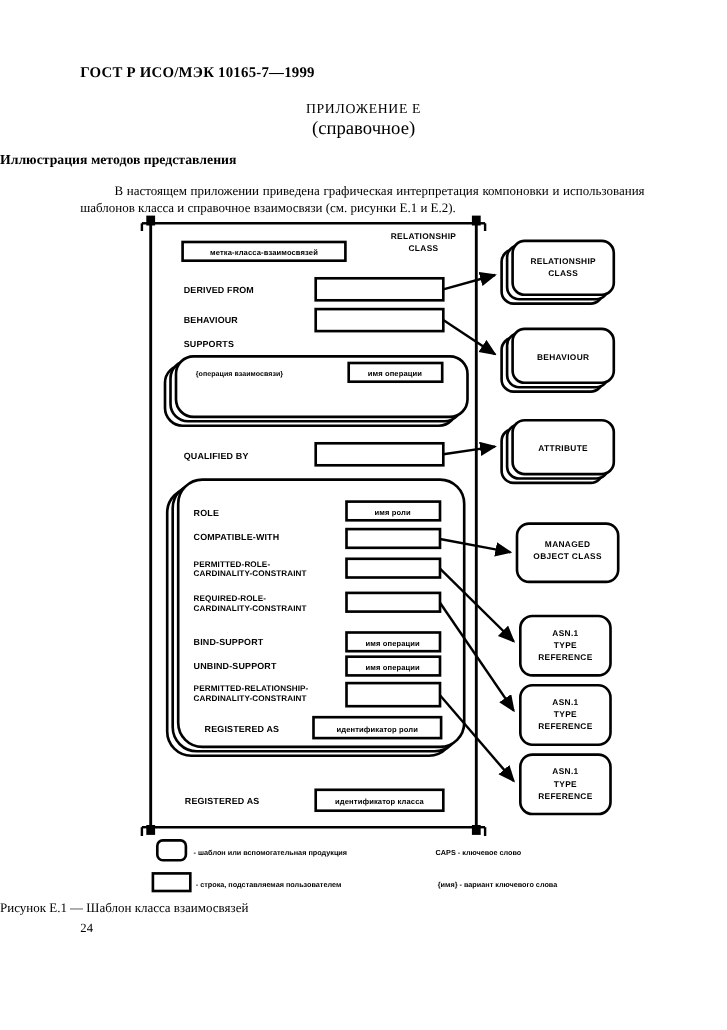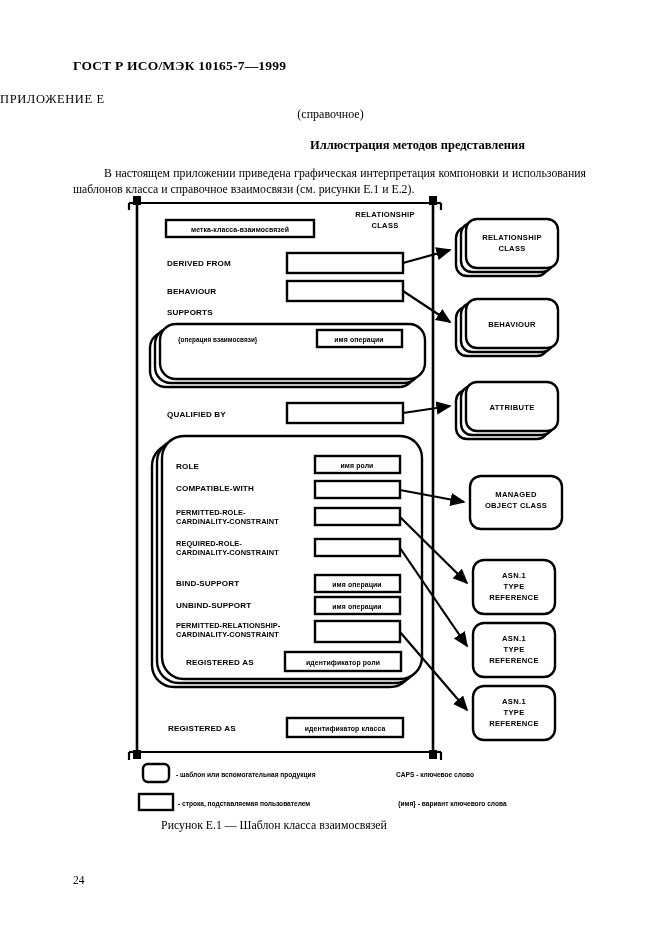--- a/index.html
+++ b/index.html
@@ -12,42 +12,42 @@
     overflow:hidden;
   }
   .page{position:relative;width:661px;height:936px;}
 
   .doc-header{
     position:absolute;left:73px;top:58px;
     font-family:"Liberation Serif", serif;
     font-weight:bold;font-size:13.5px;letter-spacing:.2px;
   }
   .annex-title{
-    position:absolute;left:0;top:92px;width:661px;text-align:left;
+    position:absolute;left:0;top:92px;width:661px;text-align:center;
     font-size:12.5px;letter-spacing:.6px;
   }
   .annex-sub{
     position:absolute;left:0;top:107px;width:661px;text-align:center;
-    font-size:12px;
+    font-size:17px;
   }
   .section-title{
-    position:absolute;left:0;top:138px;width:525px;text-align:right;
+    position:absolute;left:0;top:138px;width:525px;text-align:left;
     font-weight:bold;font-size:12.5px;
   }
   .body-par{
     position:absolute;left:73px;top:165px;width:513px;
     font-size:11.8px;line-height:16px;text-align:justify;text-indent:31px;
   }
 
   .fig-caption{
-    position:absolute;left:0;top:818px;width:548px;text-align:center;
+    position:absolute;left:0;top:818px;width:548px;text-align:left;
     font-size:11.8px;
   }
   .page-num{
-    position:absolute;left:73px;top:838px;font-size:11.5px;margin-top:36px;
+    position:absolute;left:73px;top:838px;font-size:11.5px;
   }
 
   
   .diagram{position:absolute;left:0;top:0;width:661px;height:936px;}
   .diagram svg{position:absolute;left:0;top:0;}
 
   .dg-text{
     font-family:"Liberation Sans", sans-serif;
     font-weight:bold;
     fill:#000;

